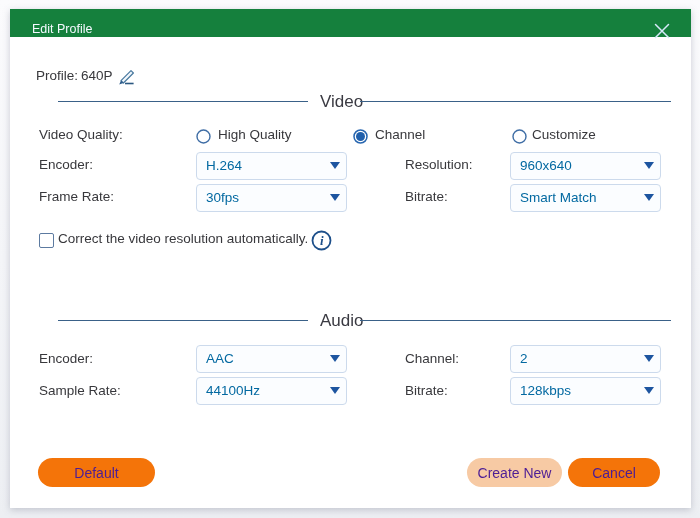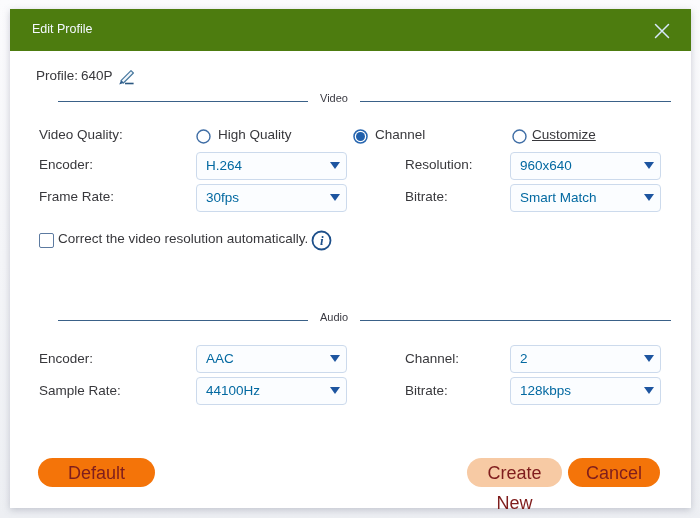--- a/index.html
+++ b/index.html
@@ -1,29 +1,29 @@
 <!DOCTYPE html>
 <html><head>
 <meta charset="utf-8">
 <style>
 * { margin:0; padding:0; box-sizing:border-box; }
 html,body { width:700px; height:518px; overflow:hidden; }
 body { font-family:"Liberation Sans",sans-serif; background:linear-gradient(#fbfbfd, #edeff3); position:relative; }
 .dialog { position:absolute; left:10px; top:9px; width:681px; height:499px; background:#fff; box-shadow:0 2px 7px rgba(110,115,135,0.35); }
-.header { position:absolute; left:0; top:0; width:681px; height:42px; background:#4d7c0f; }
+.header { position:absolute; left:0; top:0; width:681px; height:28px; background:#15803d; }
 .header .title { position:absolute; left:22px; top:13px; font-size:12.5px; color:#f4f9ff; }
 .close { position:absolute; left:638px; top:8px; width:28px; height:28px; }
 .row-label { position:absolute; font-size:13.5px; color:#38383c; white-space:nowrap; }
 .divider { position:absolute; height:1px; background:#3a6188; }
-.divtext { position:absolute; font-size:11px; color:#3a3a42; }
+.divtext { position:absolute; font-size:17px; color:#3a3a42; }
 .dd { position:absolute; width:151px; height:28px; background:#fbfdff; border:1px solid #ccdaec; border-radius:4px; font-size:13.5px; color:#0369a1; }
 .dd span { position:absolute; left:9px; top:5px; }
 .dd .arr { position:absolute; right:6px; top:9px; width:0; height:0; border-left:5.5px solid transparent; border-right:5.5px solid transparent; border-top:7px solid #1d55a0; }
 .radio { position:absolute; width:15px; height:15px; }
-.btn { position:absolute; height:29px; border-radius:14.5px; color:#7f1d1d; font-size:18px; text-align:center; line-height:30px; }
+.btn { position:absolute; height:29px; border-radius:14.5px; color:#4c1d95; font-size:14px; text-align:center; line-height:30px; }
 </style>
 </head>
 <body>
 <div class="dialog">
 
   <div class="header">
     <div class="title">Edit Profile</div>
     <svg class="close" viewBox="0 0 28 28">
         <path d="M7.5 7.5 L20.5 20.5 M20.5 7.5 L7.5 20.5" stroke="#d7e8fa" stroke-width="1.5" fill="none" stroke-linecap="round"></path>
       </svg>
@@ -47,21 +47,21 @@
     </svg>
   <div class="row-label" style="left:208px; top:118px;">High Quality</div>
   <svg class="radio" style="left:343px; top:120px;" viewBox="0 0 15 15">
       <circle cx="7.5" cy="7.5" r="6.5" fill="#fff" stroke="#2766b0" stroke-width="1.5"></circle>
       <circle cx="7.5" cy="7.5" r="4.5" fill="#2060ac"></circle>
     </svg>
   <div class="row-label" style="left:365px; top:118px;">Channel</div>
   <svg class="radio" style="left:502px; top:120px;" viewBox="0 0 15 15">
       <circle cx="7.5" cy="7.5" r="6.5" fill="#fdfeff" stroke="#3e6da5" stroke-width="1.4"></circle>
     </svg>
-  <div class="row-label" style="left:522px; top:118px;text-decoration:underline;">Customize</div>
+  <div class="row-label" style="left:522px; top:118px;">Customize</div>
 
   <div class="row-label" style="left:29px; top:148px;">Encoder:</div>
   <div class="dd" style="left:186px; top:143px;">
       <span>H.264</span>
       <i class="arr"></i>
     </div>
   <div class="row-label" style="left:395px; top:148px;">Resolution:</div>
   <div class="dd" style="left:500px; top:143px;">
       <span>960x640</span>
       <i class="arr"></i>

